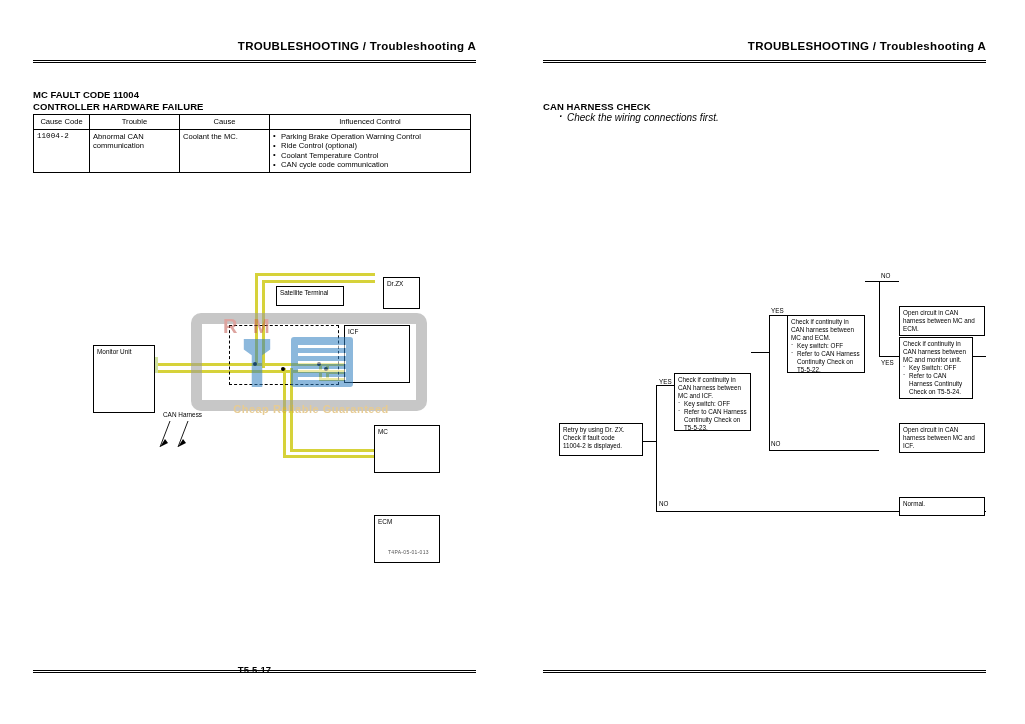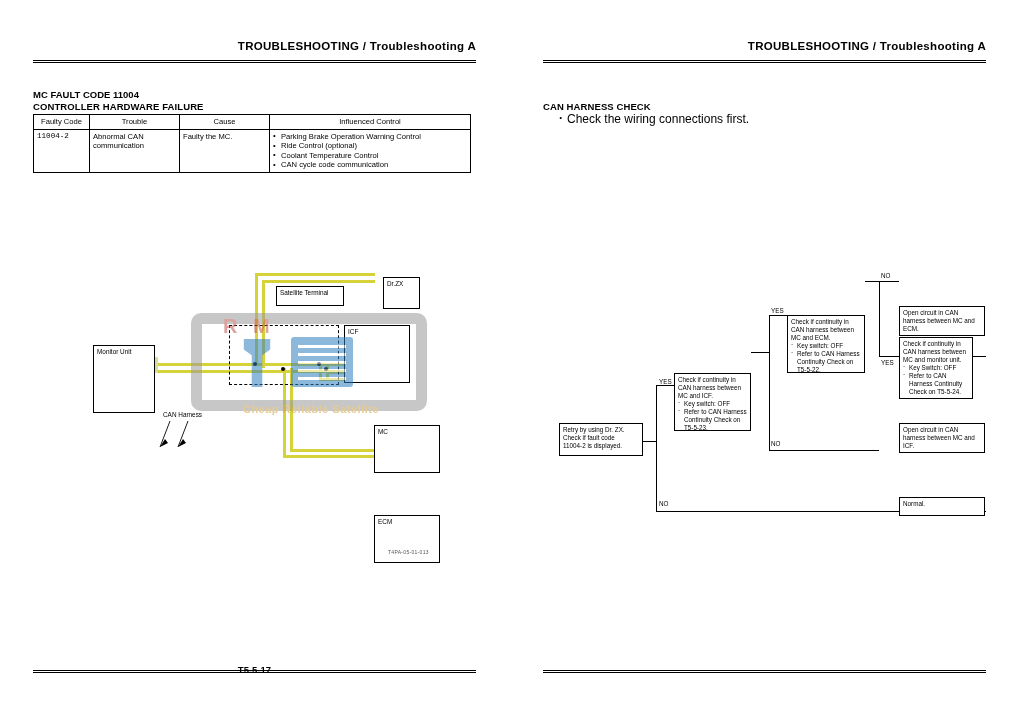--- a/index.html
+++ b/index.html
@@ -97,22 +97,23 @@
   .bullets li { position: relative; padding-left: 8px; }
   .bullets li:before {
     content: "\2022";
     position: absolute; left: 0; top: -0.5px;
   }
 
   
   .note-line {
     position: absolute;
     top: 72px; left: 24px;
-    font-size: 12px;
-    color: #000;
+    font-size: 10px;
+    color: #000;
+    font-style: italic;
   }
   .note-line:before {
     content: "\00B7";
     position: absolute; left: -8px; top: -1px;
     font-weight: bold;
   }
 
   
   .diagram {
     position: absolute;
@@ -245,31 +246,31 @@
 
     <div class="sheet-header">TROUBLESHOOTING / Troubleshooting A</div>
     <div class="rule-double hdr-rule"></div>
 
     <div class="sec-title">CONTROLLER HARDWARE FAILURE</div>
     <div class="sec-sub">MC FAULT CODE 11004</div>
 
     <table class="fault">
       <thead>
         <tr>
-          <th class="col-code">Faulty Code</th>
+          <th class="col-code">Cause Code</th>
           <th class="col-trouble">Trouble</th>
           <th class="col-cause">Cause</th>
           <th>Influenced Control</th>
         </tr>
       </thead>
       <tbody>
         <tr>
           <td class="c">11004-2</td>
           <td>Abnormal CAN communication</td>
-          <td>Faulty the MC.</td>
+          <td>Coolant the MC.</td>
           <td>
             <ul class="bullets">
               <li>Parking Brake Operation Warning Control</li>
               <li>Ride Control (optional)</li>
               <li>Coolant Temperature Control</li>
               <li>CAN cycle code communication</li>
             </ul>
           </td>
         </tr>
       </tbody>
@@ -341,21 +342,21 @@
         <div class="wm-plate"></div>
         <div class="wm-rm">R M</div>
         <div class="wm-icon"></div>
         <div class="wm-book">
           <i style="top:8px"></i>
             <i style="top:16px"></i>
             <i style="top:24px"></i>
             <i style="top:32px"></i>
             <i style="top:40px"></i>
         </div>
-        <div class="wm-tag">Cheap Reliable Satellite</div>
+        <div class="wm-tag">Cheap Reliable Guaranteed</div>
       </div>
 
     </div>
 
     <div class="rule-double ftr-rule"></div>
     <div class="sheet-footer">T5-5-17</div>
   </div>
 
   <div class="sheet right">
 

